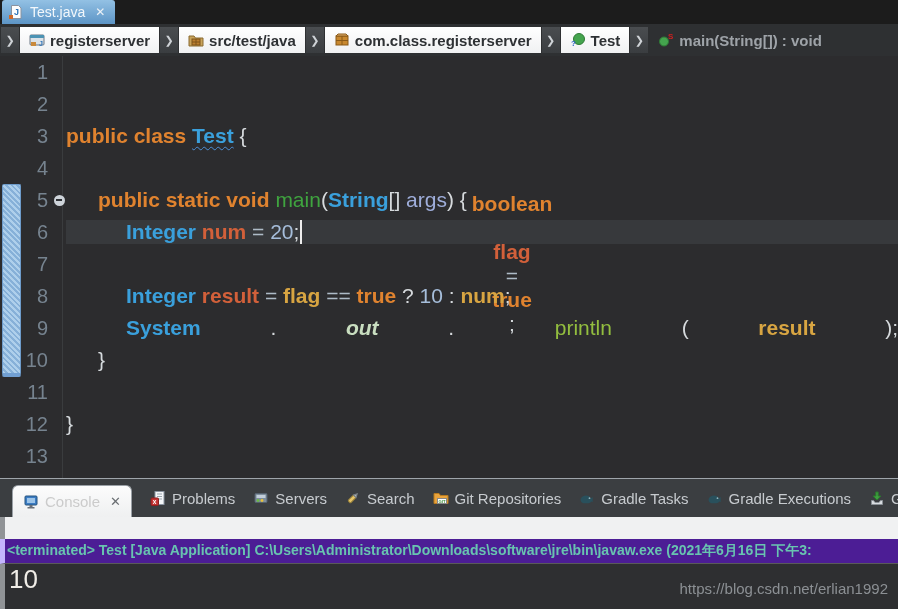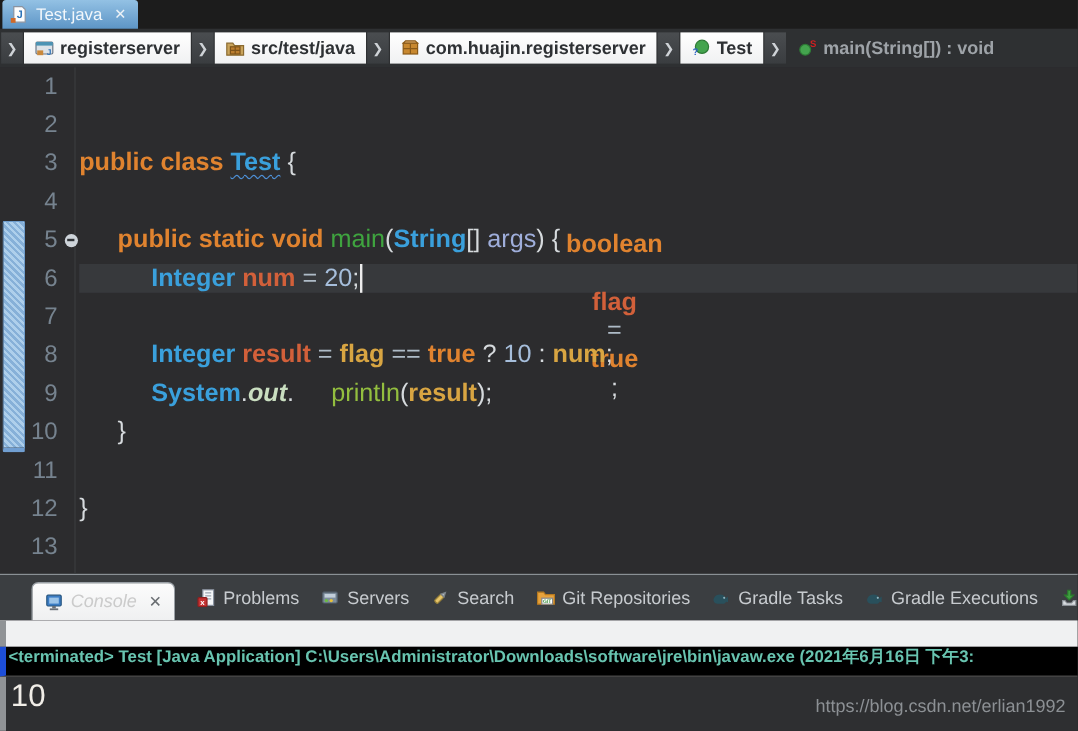--- a/index.html
+++ b/index.html
@@ -50,30 +50,30 @@
   .tk-num{color:var(--number,#A6BEDB);}
   .tk-op{color:var(--operator,#AEBBC7);}
   .tk-pl{color:var(--plain,#D6DADD);}
   .tk-param{color:var(--param,#9FAEDB);}
   .tk-caret{display:inline-block;width:2px;height:24px;background:#EDEDED;margin-left:1px;}
 
   
   .btabs{height:39px;background:#3B3E41;border-top:1px solid #9FA5AB;box-sizing:border-box;
          display:flex;align-items:center;gap:18px;overflow:hidden;white-space:nowrap;}
   .btab{display:flex;align-items:center;gap:6px;font-size:15px;color:#C7CBCF;flex:none;cursor:pointer;}
-  .btab.active{align-self:flex-end;height:32px;padding:0 10px;margin-left:26px;
+  .btab.active{align-self:flex-end;height:32px;padding:0 10px;margin-left:12px;
                background:linear-gradient(#FCFCFC,#EFF0F1);border:1px solid #9AA0A6;border-bottom:none;
-               border-radius:6px 6px 0 0;color:#CBCBCB;box-sizing:border-box;font-style:italic;}
+               border-radius:6px 6px 0 0;color:#CBCBCB;box-sizing:border-box;}
   .btab.active .bclose{color:#6A6E72;font-size:13px;margin-left:4px;}
   .ticon{display:inline-flex;width:16px;height:16px;flex:none;}
 
   
   .ctoolbar{height:22px;background:#F0F1F2;border-left:5px solid #909396;box-sizing:border-box;}
-  .termbar{height:25px;background:#000000;border-left:5px solid #1d4ed8;border-bottom:1px solid #5A5A5A;
-           box-sizing:border-box;display:flex;overflow:hidden;white-space:nowrap;}
+  .termbar{height:25px;background:#4c1d95;border-left:5px solid #c4b5fd;border-bottom:1px solid #5A5A5A;
+           box-sizing:border-box;display:flex;align-items:center;overflow:hidden;white-space:nowrap;}
   .termbar span{color:var(--terminated-text-color,#68C4B0);font-size:14px;font-weight:bold;padding-left:2px;}
   .cout{position:relative;height:45px;background:#2E2F31;border-left:5px solid #909396;box-sizing:border-box;}
   .outval{color:#F0EDE7;font-size:26px;line-height:1.1;padding:1px 0 0 4px;}
   .watermark{position:absolute;right:10px;top:16px;color:var(--watermark-color,#8C9094);font-size:15px;}
 </style>
 </head>
 <body>
 
 <div class="page">
 
@@ -117,21 +117,21 @@
     </div>
     <span class="chev">❯</span>
     <div class="seg">
       <span class="bicon">
         <svg width="16" height="16" viewBox="0 0 16 16">
           <rect x="2" y="4" width="12" height="9" fill="#C8882F" stroke="#8A5A18"></rect>
           <path d="M2 8.5h12M8 4v9" stroke="#8A5A18" stroke-width="1"></path>
           <path d="M2 4l2-2h8l2 2z" fill="#E2B070" stroke="#8A5A18"></path>
         </svg>
       </span>
-      <span>com.huajin.registerserver</span>
+      <span>com.class.registerserver</span>
     </div>
     <span class="chev">❯</span>
     <div class="seg">
       <span class="bicon">
         <svg width="16" height="16" viewBox="0 0 16 16">
           <circle cx="9" cy="7" r="5.5" fill="#44A44E" stroke="#2E7A36"></circle>
           <text x="1" y="14" font-size="8" font-weight="bold" fill="#2E64C8" font-family="Liberation Sans,sans-serif">?</text>
         </svg>
       </span>
       <span>Test</span>
@@ -189,21 +189,21 @@
           <span class="content" style="padding-left: 60px; flex-direction: column;"><span class="tk-kw">boolean</span><span class="tk-pl"> </span><span class="tk-vdecl">flag</span><span class="tk-op"> = </span><span class="tk-kw">true</span><span class="tk-pl">;</span></span>
         </div>
         <div class="line">
           <span class="ln">8</span>
           <span class="gut"></span>
           <span class="content" style="padding-left: 60px;"><span class="tk-type">Integer</span><span class="tk-pl"> </span><span class="tk-vdecl">result</span><span class="tk-op"> = </span><span class="tk-vref">flag</span><span class="tk-op"> == </span><span class="tk-kw">true</span><span class="tk-pl"> ? </span><span class="tk-num">10</span><span class="tk-pl"> : </span><span class="tk-vref">num</span><span class="tk-pl">;</span></span>
         </div>
         <div class="line">
           <span class="ln">9</span>
           <span class="gut"></span>
-          <span class="content" style="padding-left: 60px;"><span class="tk-type">System</span><span class="tk-pl">.</span><span class="tk-field">out</span><span class="tk-pl">.</span><span class="tk-mcall">println</span><span class="tk-pl">(</span><span class="tk-vref">result</span><span class="tk-pl">);</span></span>
+          <span class="content" style="padding-left: 60px; justify-content: space-between;"><span class="tk-type">System</span><span class="tk-pl">.</span><span class="tk-field">out</span><span class="tk-pl">.</span><span class="tk-mcall">println</span><span class="tk-pl">(</span><span class="tk-vref">result</span><span class="tk-pl">);</span></span>
         </div>
         <div class="line">
           <span class="ln">10</span>
           <span class="gut"></span>
           <span class="content" style="padding-left: 32px;"><span class="tk-pl">}</span></span>
         </div>
         <div class="line">
           <span class="ln">11</span>
           <span class="gut"></span>
           <span class="content" style="padding-left: 0px;"></span>

